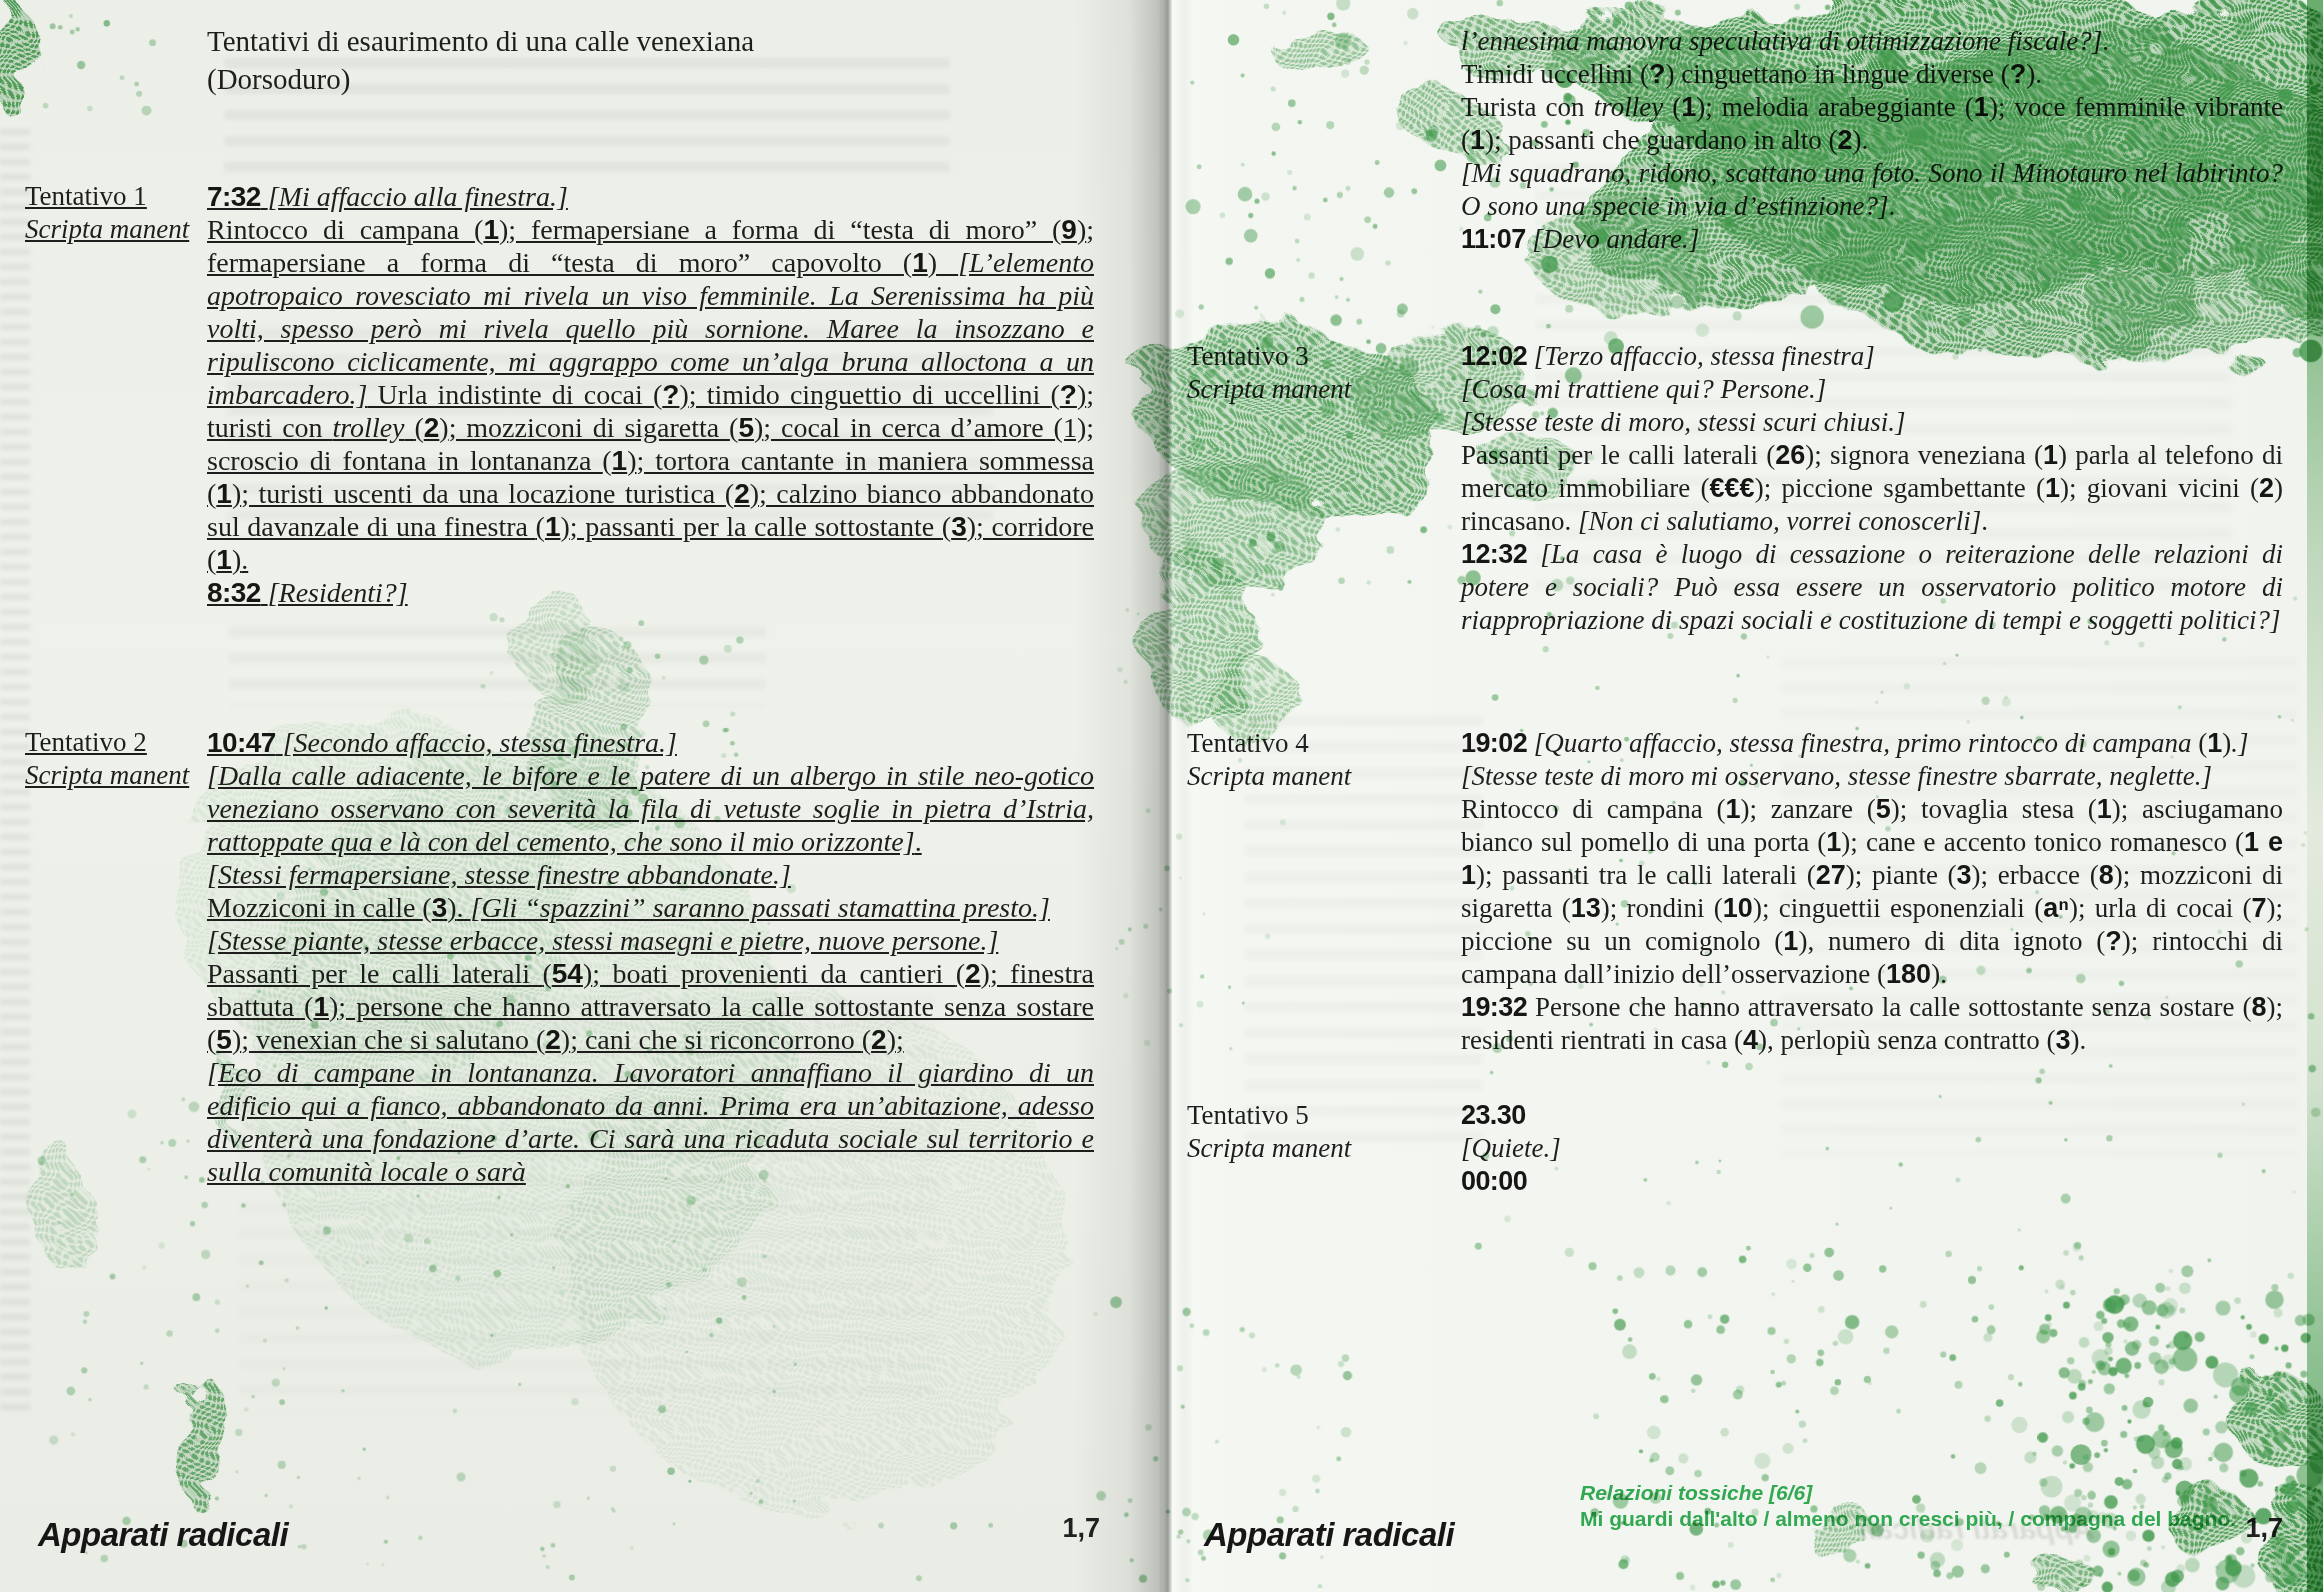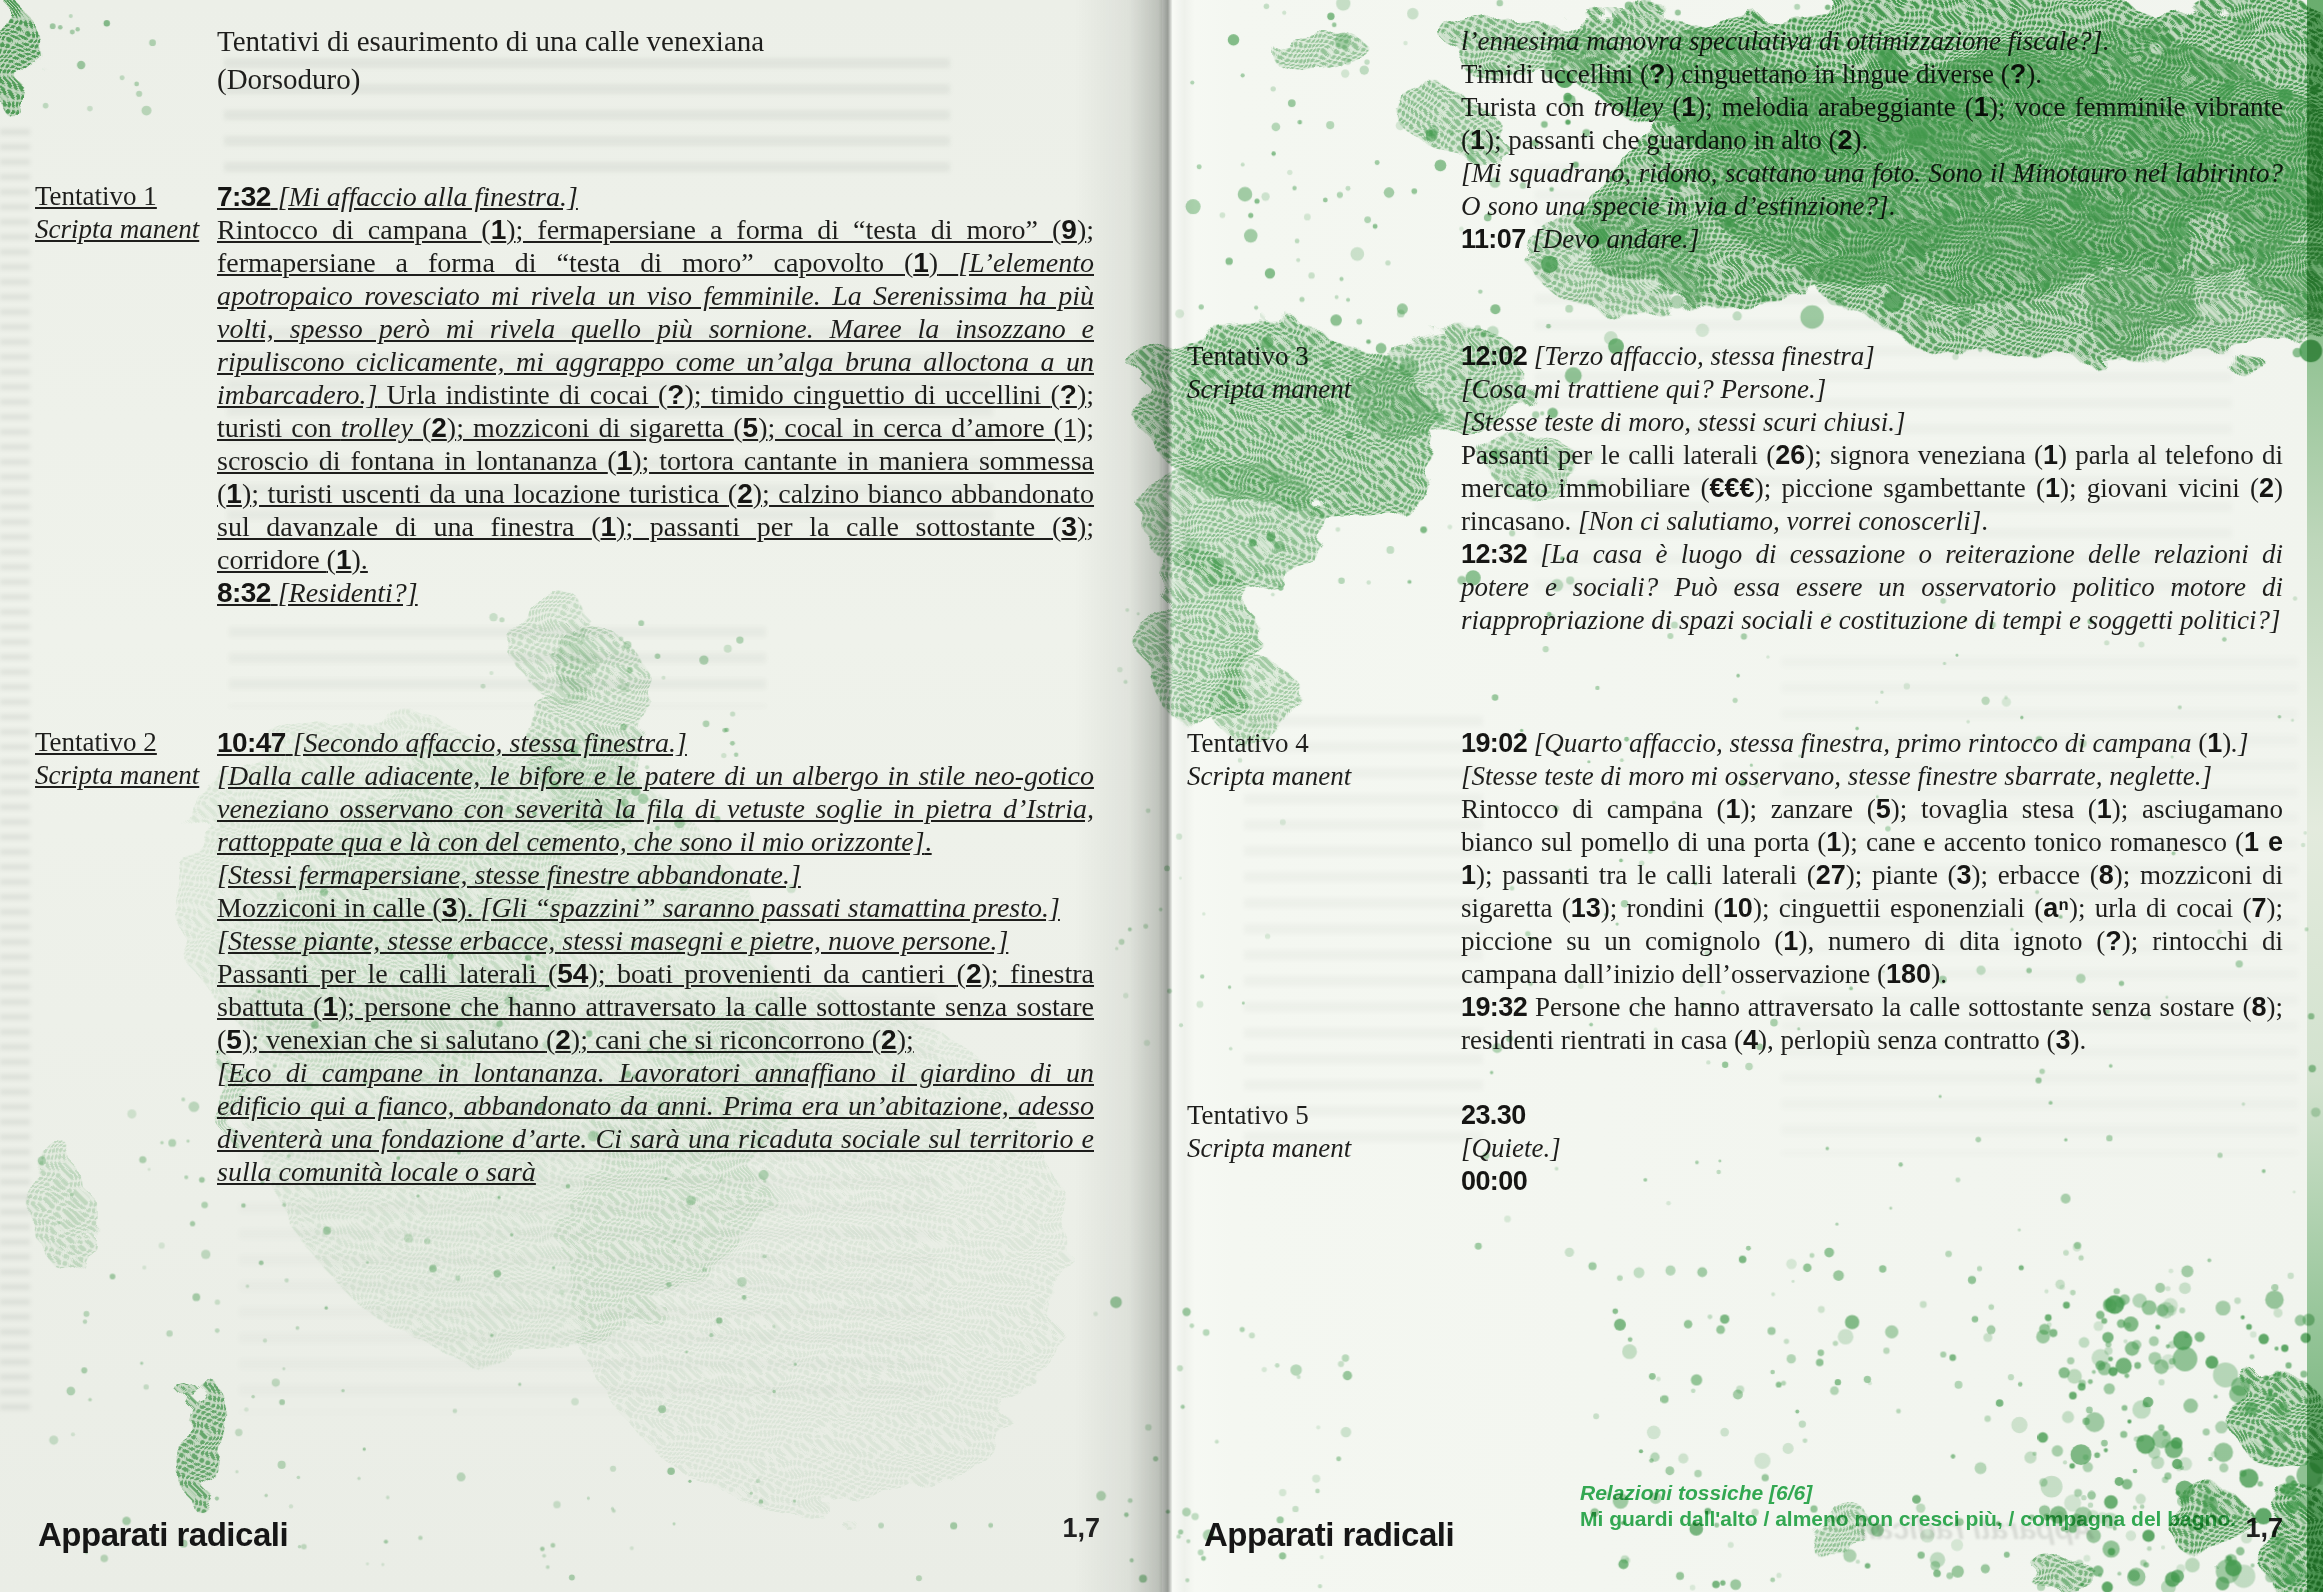--- a/index.html
+++ b/index.html
@@ -2,21 +2,21 @@
 <html><head>
 <meta charset="utf-8">
 <style>
   html,body{margin:0;padding:0;background:#8a8f88;}
   #spread{position:relative;width:2323px;height:1592px;overflow:hidden;
           font-family:"Liberation Serif",serif;color:#1e1e1c;}
   .page{position:absolute;top:0;height:1592px;}
   .page-left{left:0;width:1162px;background:linear-gradient(180deg,#ecefe8,#eff2eb 40%,#eaede6);}
   .page-right{left:1162px;width:1161px;background:linear-gradient(90deg,#f8faf5,#f4f7f1 6%,#f1f4ee);}
   .page-inner{position:relative;z-index:2;}
-  .page-left .page-inner{padding:22px 68px 0 35px;}
+  .page-left .page-inner{padding:22px 68px 0 25px;}
   .page-right .page-inner{padding:25px 40px 0 25px;}
 
   .title-block{margin-left:182px;font-size:29px;line-height:38px;margin-bottom:82px;}
   .entry{display:grid;}
   .page-left .entry{grid-template-columns:182px 1fr;text-decoration:underline;}
   .page-right .entry{grid-template-columns:274px 1fr;}
   .entry-label{font-size:27px;line-height:33px;}
   .label-sub{font-style:italic;}
   .entry-text{font-size:28px;line-height:33px;}
   .page-right .entry-text{font-size:27px;}
@@ -26,21 +26,21 @@
   .s-t{font-family:"Liberation Sans",sans-serif;font-weight:700;letter-spacing:-0.6px;color:#161614;}
   .s-n{font-family:"Liberation Sans",sans-serif;font-weight:700;font-style:normal;color:#161614;}
 
   .entry-t1{margin-bottom:117px;}
   .entry-cont{margin-bottom:84px;}
   .entry-t3{margin-bottom:90px;}
   .entry-t4{margin-bottom:42px;}
 
   .page-footer{position:absolute;left:0;right:0;bottom:16px;height:96px;z-index:3;}
   .brand{position:absolute;bottom:22px;font-family:"Liberation Sans",sans-serif;
-         font-weight:800;font-size:33px;letter-spacing:-0.5px;color:#161616;}
+         font-weight:800;font-style:italic;font-size:33px;letter-spacing:-0.5px;color:#161616;}
   .page-left .brand{left:38px;}
   .page-right .brand{left:42px;}
   .green-block{position:absolute;top:0;font-family:"Liberation Sans",sans-serif;
          font-weight:700;font-size:21px;line-height:26px;color:#33a852;}
   .page-left .green-block{left:315px;width:572px;}
   .page-right .green-block{left:418px;width:716px;}
   .series{font-style:italic;}
   .pageno{position:absolute;bottom:32px;font-family:"Liberation Sans",sans-serif;
          font-weight:800;font-size:27px;color:#202020;}
   .page-left .pageno{right:62px;}

